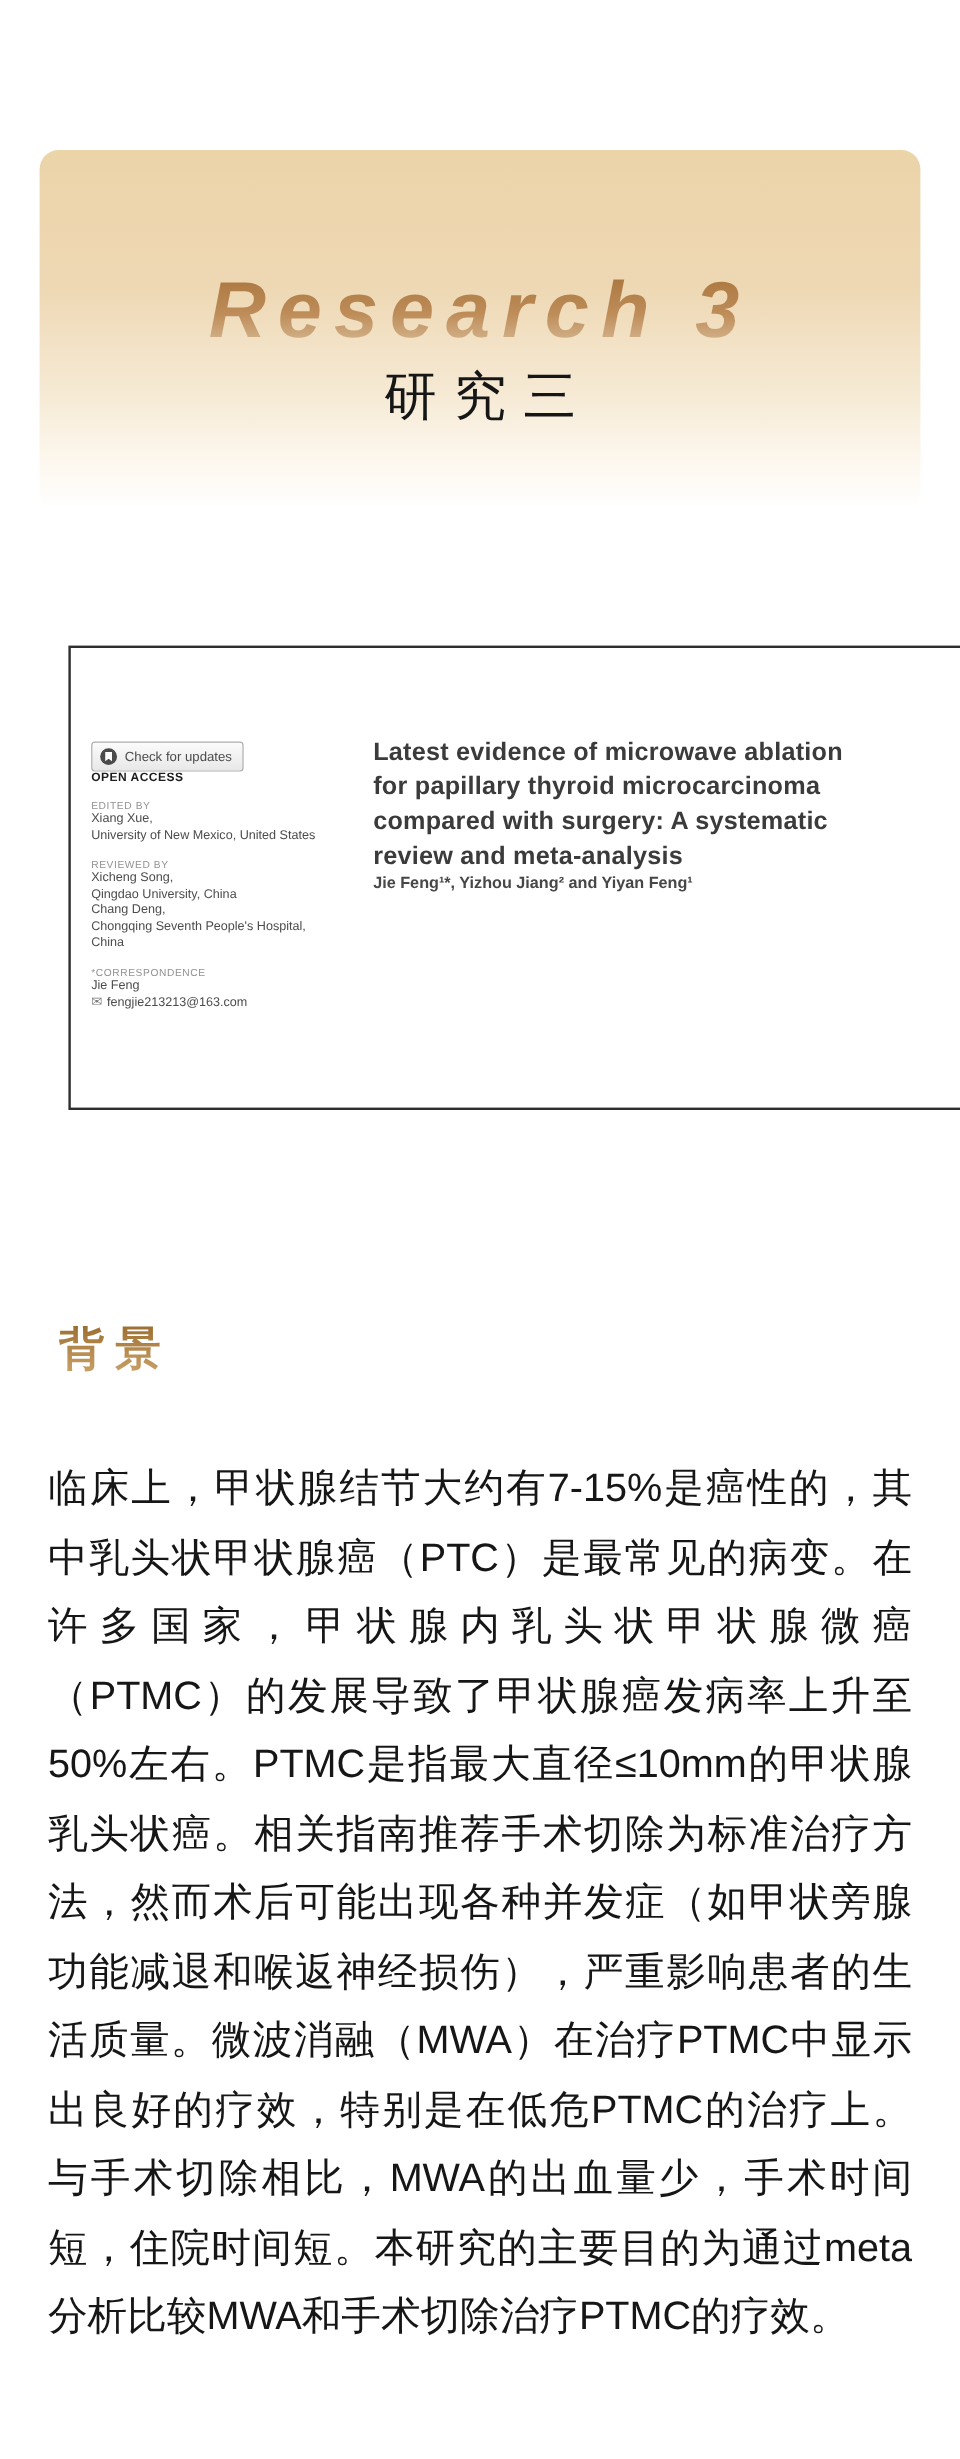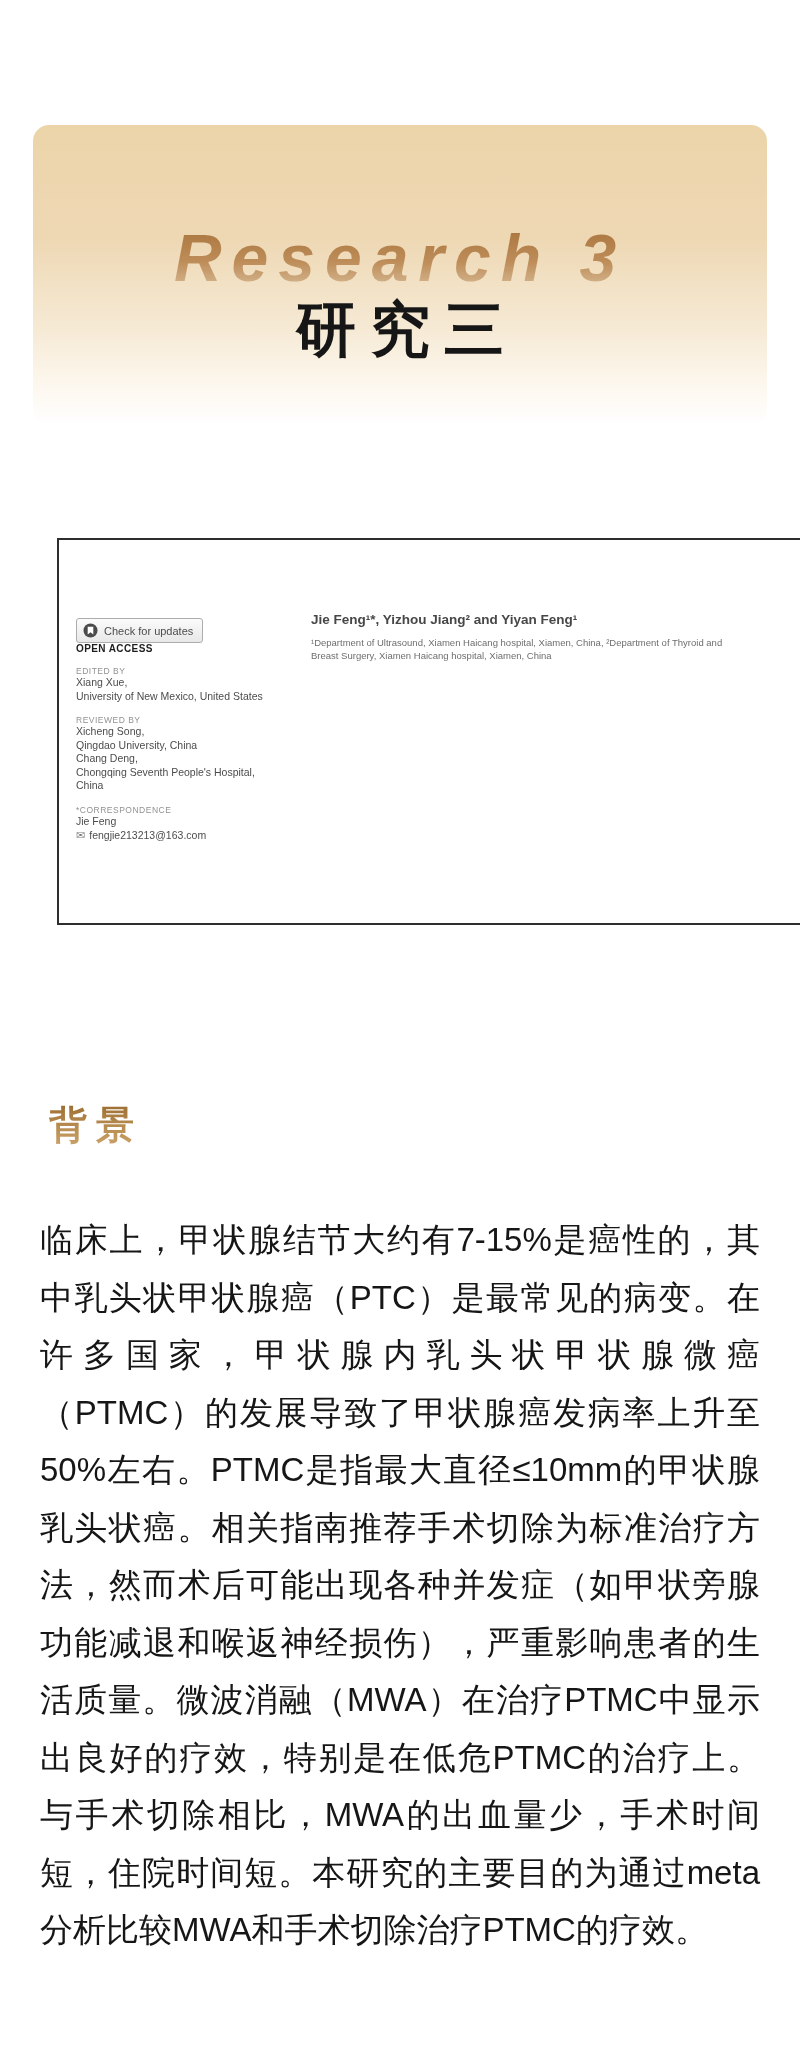--- a/index.html
+++ b/index.html
@@ -18,23 +18,23 @@
     text-align:center;
   }
   .research-script {
     display:inline-block; margin-top:100px;
     font-family:Liberation Sans, sans-serif; font-style:italic; font-weight:bold;
     font-size:66px; letter-spacing:10px; line-height:1;
     background:linear-gradient(180deg,#a9743d 0%, #bd8c58 55%, #d9bd99 100%);
     -webkit-background-clip:text; background-clip:text; color:transparent;
   }
   .chinese-title {
-    margin-top:6px;
-    font-family:"Liberation Serif","DejaVu Serif", serif; font-weight:700;
-    font-size:60px; line-height:1.1; letter-spacing:14px; text-indent:14px;
+    margin-top:16px;
+    font-family:"Liberation Serif","DejaVu Serif", serif; font-weight:400;
+    font-size:44px; line-height:1.1; letter-spacing:14px; text-indent:14px;
     color:#161616;
   }
 
   
   .paper-card {
     position:absolute; left:57px; top:538px; width:788px; height:387px;
     border:2px solid #2e2e2e; background:#ffffff;
   }
   .paper-left { position:absolute; left:17px; top:78px; width:230px; }
   .check-btn {
@@ -113,21 +113,21 @@
 
     <div class="meta-label">*CORRESPONDENCE</div>
     <div class="meta-line">Jie Feng</div>
     <div class="email-row">
       <span class="email-icon">✉</span>
       <span>fengjie213213@163.com</span>
     </div>
   </div>
 
   <div class="paper-right">
+    <div class="paper-title">Latest evidence of microwave ablation for papillary thyroid microcarcinoma compared with surgery: A systematic review and meta-analysis</div>
     <div class="paper-authors">Jie Feng¹*, Yizhou Jiang² and Yiyan Feng¹</div>
-    <div class="paper-affil">¹Department of Ultrasound, Xiamen Haicang hospital, Xiamen, China, ²Department of Thyroid and Breast Surgery, Xiamen Haicang hospital, Xiamen, China</div>
   </div>
 
 </div>
 
 <div class="section-title">背景</div>
 
 <p class="body-text">临床上，甲状腺结节大约有7-15%是癌性的，其中乳头状甲状腺癌（PTC）是最常见的病变。在许多国家，甲状腺内乳头状甲状腺微癌（PTMC）的发展导致了甲状腺癌发病率上升至50%左右。PTMC是指最大直径≤10mm的甲状腺乳头状癌。相关指南推荐手术切除为标准治疗方法，然而术后可能出现各种并发症（如甲状旁腺功能减退和喉返神经损伤），严重影响患者的生活质量。微波消融（MWA）在治疗PTMC中显示出良好的疗效，特别是在低危PTMC的治疗上。与手术切除相比，MWA的出血量少，手术时间短，住院时间短。本研究的主要目的为通过meta分析比较MWA和手术切除治疗PTMC的疗效。</p>
 
 </body></html>

